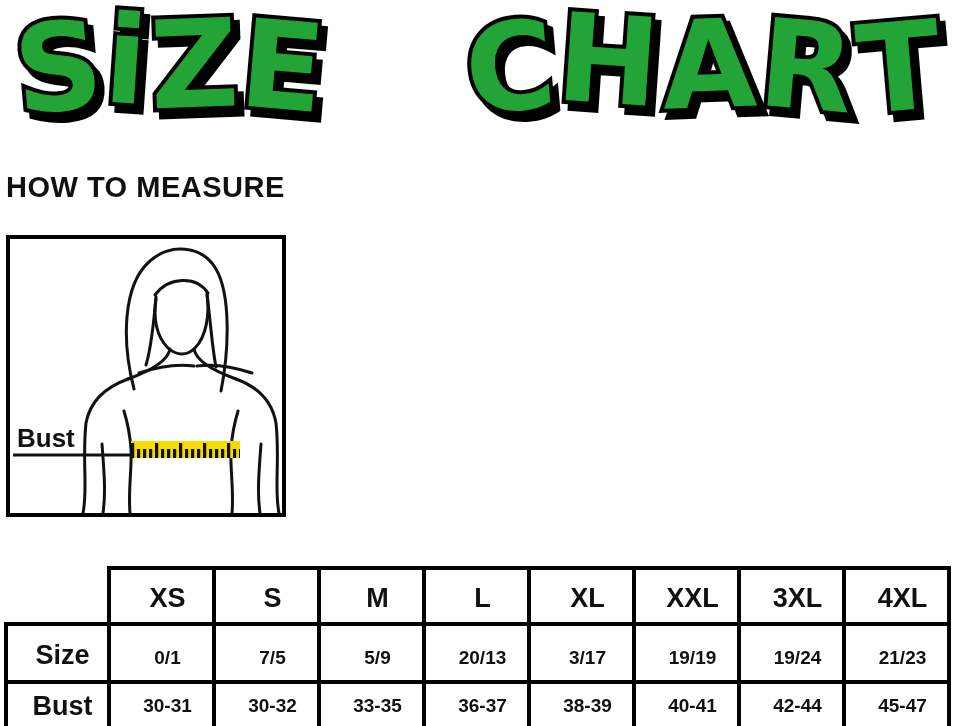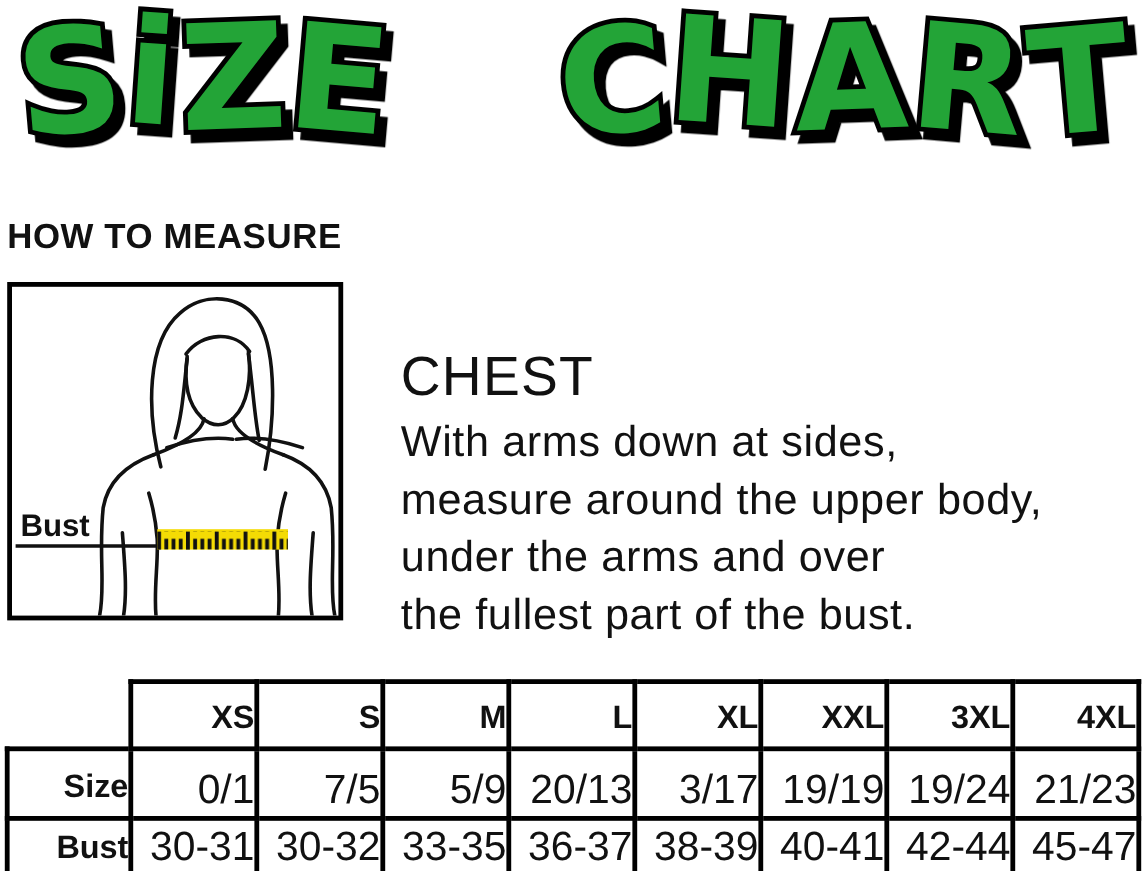--- a/index.html
+++ b/index.html
@@ -29,21 +29,21 @@
     white-space:nowrap;
   }
   .tl{display:inline-block;}
   .tl:nth-child(4n+1){transform:rotate(-5deg) translateY(4px);}
   .tl:nth-child(4n+2){transform:rotate(4deg) translateY(-3px);}
   .tl:nth-child(4n+3){transform:rotate(-2deg) translateY(1px);}
   .tl:nth-child(4n){transform:rotate(5deg) translateY(3px);}
 
   
   .howto{
-    position:absolute;left:6px;top:182px;
+    position:absolute;left:6px;top:171px;
     font-size:29px;font-weight:bold;letter-spacing:0.5px;
   }
 
   
   .figure-box{
     position:absolute;left:6px;top:235px;width:280px;height:282px;
     border:4px solid #000;background:#fff;
   }
   .figure-box svg{position:absolute;left:0;top:0;width:100%;height:100%;}
 
@@ -51,34 +51,34 @@
   .chest{position:absolute;left:334px;top:286px;width:615px;}
   .chest-heading{font-size:46px;line-height:54px;font-weight:400;letter-spacing:1px;margin-bottom:4px;}
   .chest-line{font-size:36px;line-height:48px;font-weight:400;letter-spacing:0.5px;}
 
   
   table.size-table{
     position:absolute;left:4px;top:566px;border-collapse:collapse;
     table-layout:fixed;
   }
   .size-table th,.size-table td{
-    border:4px solid #000;text-align:right;overflow:hidden;white-space:nowrap;
+    border:4px solid #000;text-align:center;overflow:hidden;white-space:nowrap;
   }
   .size-table th.corner{border:none;background:transparent;}
   .size-table thead th{
     height:56px;vertical-align:bottom;padding:0 0 8px 12px;
     font-size:27px;font-weight:bold;
   }
   .size-table tbody th{
     height:58px;vertical-align:middle;padding:4px 0 0 10px;
     font-size:27px;font-weight:bold;
   }
   .size-table tbody td{
     height:58px;vertical-align:middle;padding:10px 0 0 12px;
-    font-size:34px;font-weight:400;
+    font-size:19px;font-weight:700;
   }
   .size-table tr.bust-row th,.size-table tr.bust-row td{height:46px;padding-top:2px;}
 </style>
 </head>
 <body>
 
 <div class="page">
 
   <div class="title">
     <span><span class="tl">S</span><span class="tl">i</span><span class="tl">Z</span><span class="tl">E</span></span>
@@ -128,27 +128,20 @@
         <rect x="121" y="202" width="109" height="17" style="fill:var(--tape_yellow)"></rect>
         <rect x="121" y="204" width="109" height="15" fill="url(#tickpat)"></rect>
       </g>
 
       <path d="M 3,216 L 121,216" stroke="#111" stroke-width="3"></path>
 
       <text x="7" y="208" font-size="26" font-weight="bold" fill="#111">Bust</text>
     </svg>
   </div>
 
-  <div class="chest">
-    <div class="chest-heading">CHEST</div>
-    <div class="chest-line">With arms down at sides,</div>
-    <div class="chest-line">measure around the upper body,</div>
-    <div class="chest-line">under the arms and over</div>
-    <div class="chest-line">the fullest part of the bust.</div>
-  </div>
 
   <table class="size-table">
     <colgroup>
       <col style="width:103px">
       <col style="width:105px">
         <col style="width:105px">
         <col style="width:105px">
         <col style="width:105px">
       <col style="width:105px">
         <col style="width:105px">

